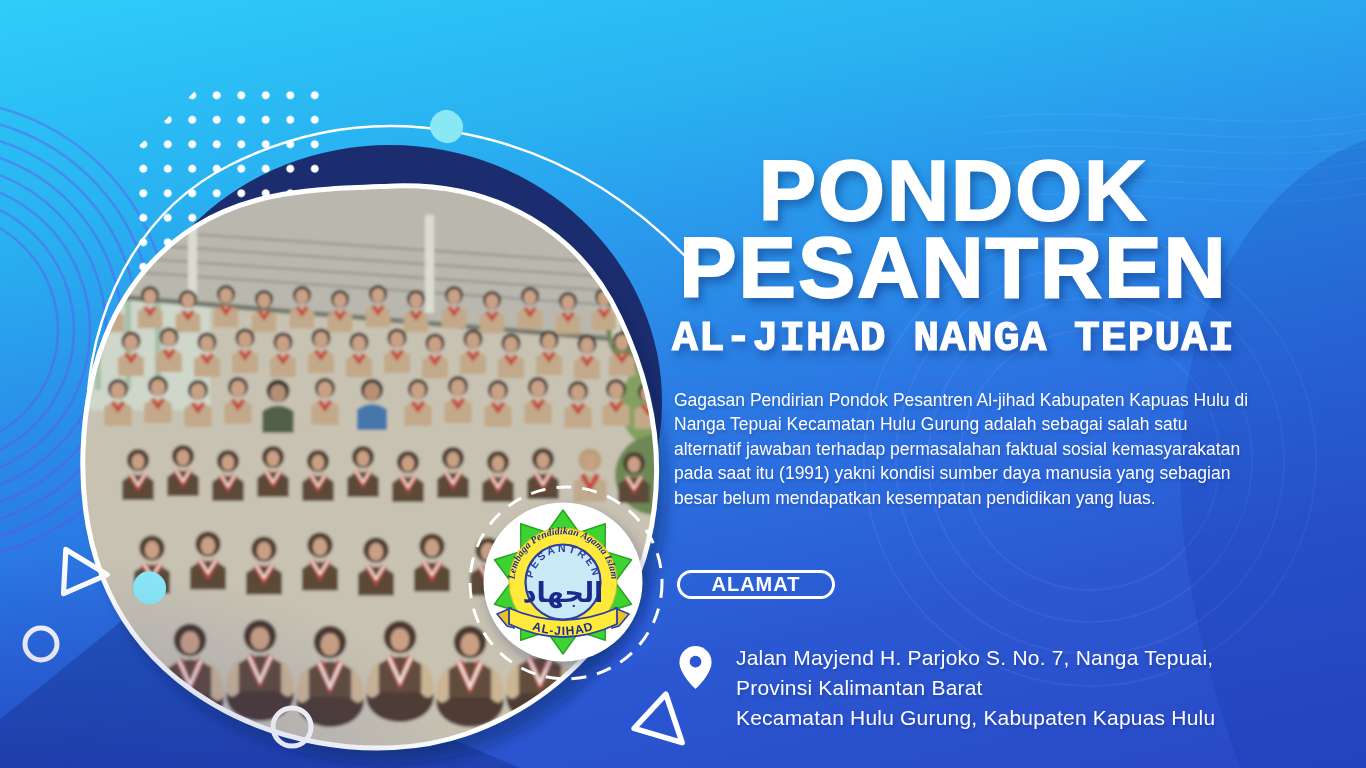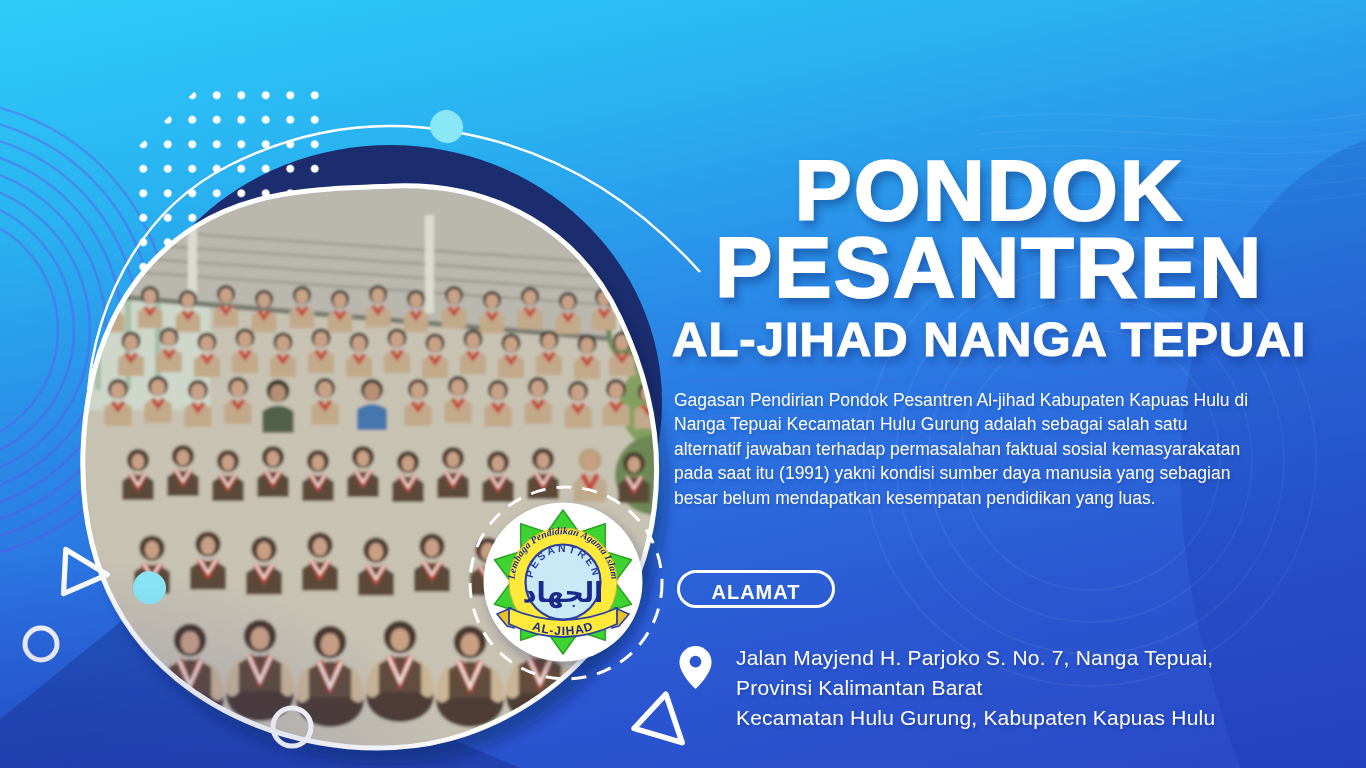--- a/index.html
+++ b/index.html
@@ -23,34 +23,35 @@
     clip-path:polygon(40% 0,100% 0,100% 100%,0 100%,0 33%);
   }
   
   #title{left:672px;top:152px;color:#fff;z-index:6;text-align:center;}
   .title-big{
     font-size:86px;line-height:77px;font-weight:bold;letter-spacing:2px;
     -webkit-text-stroke:2px #fff;
     text-shadow:4px 6px 10px rgba(12,30,100,.45);
   }
   .title-sub{
-    font-size:49px;line-height:52px;font-weight:bold;letter-spacing:1px;margin-top:7px;
+    font-size:43px;line-height:52px;font-weight:bold;letter-spacing:1px;margin-top:7px;
     -webkit-text-stroke:1.2px #fff;
     text-shadow:3px 5px 8px rgba(12,30,100,.45);
+    font-family:Liberation Mono, monospace;
   }
   #about{
     left:674px;top:388px;width:578px;color:#fff;
     font-size:17.5px;line-height:24.4px;font-weight:400;
     text-shadow:1px 2px 3px rgba(10,30,90,.25);z-index:6;
   }
   #alamat-btn{
-    left:677px;top:570px;width:158px;height:38px;box-sizing:border-box;
+    left:677px;top:570px;width:158px;height:29px;box-sizing:border-box;
     background:transparent;border:3px solid #fff;border-radius:24px;
     color:#fff;font-family:inherit;font-size:20px;font-weight:bold;letter-spacing:1px;
-    display:flex;align-items:flex-end;justify-content:center;cursor:pointer;z-index:6;
+    display:flex;align-items:center;justify-content:center;cursor:pointer;z-index:6;
   }
   #address{left:678px;top:643px;display:flex;z-index:6;}
   #address .pin{width:35px;height:45px;flex:0 0 auto;margin-top:2px;}
   #address .lines{margin-left:23px;color:#fff;font-size:21px;font-weight:normal;line-height:30px;letter-spacing:.2px;text-shadow:1px 2px 3px rgba(10,30,90,.3);}
 </style>
 </head>
 <body>
 
 <div id="stage">
 

